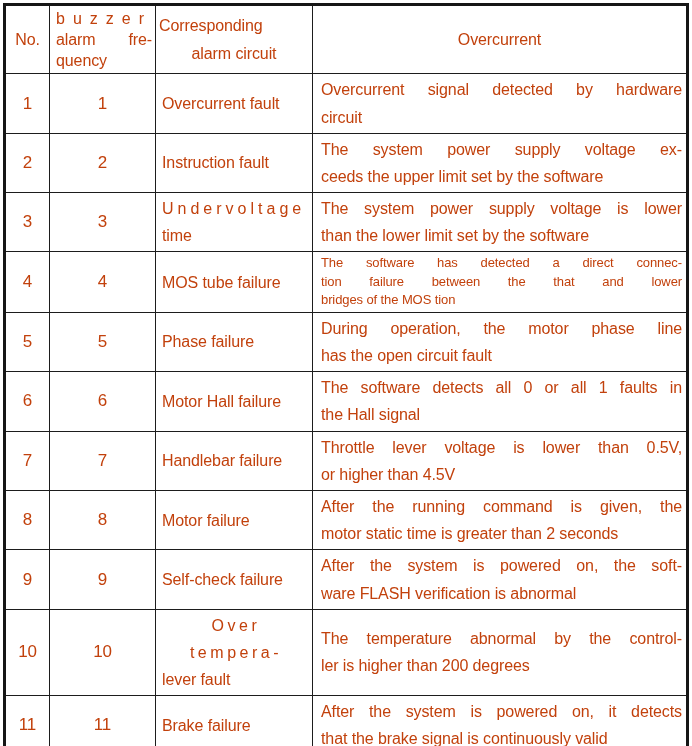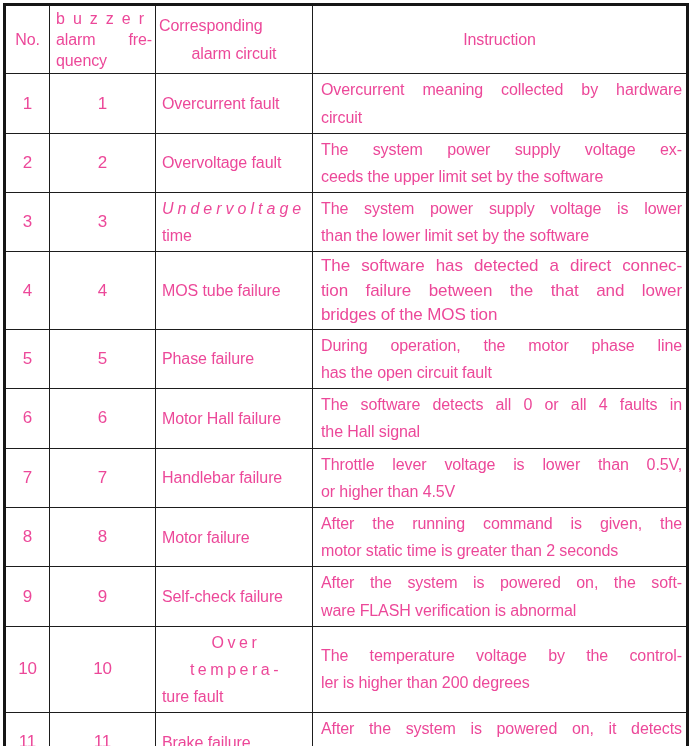--- a/index.html
+++ b/index.html
@@ -18,21 +18,21 @@
     border-collapse: collapse;
     table-layout: fixed;
     width: 686px;
     margin: 3px 0 0 3px;
     border: 3px solid #161616;
   }
   th, td {
     border: 1.6px solid #1d1d1d;
     vertical-align: middle;
     font-weight: normal;
-    color: #ec4899;
+    color: #c2410c;
     font-size: 16px;
     letter-spacing: -0.1px;
     overflow: hidden;
   }
   thead tr { height: 62px; }
   tbody tr { height: 55px; }
   tbody tr:nth-child(1)  { height: 58px; }
   tbody tr:nth-child(12) { height: 62px; }
 
   col.c1 { width: 45px;  }
@@ -42,21 +42,21 @@
   th { text-align: center; padding: 2px 3px; }
   th[data-name="header-frequency"] { text-align: left; padding-left: 6px; }
 
   td.c-num { text-align: center; font-size: 17px; }
   td.c-meaning { text-align: left; padding: 2px 2px 2px 6px; }
   td.c-instr   { text-align: left; padding: 2px 4px 2px 8px; }
 
   .line { line-height: 1.7; }
   .dense .line { line-height: 1.32; }
   .j { text-align: justify; text-align-last: justify; }
-  td.small { font-size: 17px; margin-top: 18px; }
+  td.small { font-size: 13px; margin-top: 18px; }
   td.small .line { line-height: 1.42; }
 </style>
 </head>
 <body data-name="page">
 
 <table class="fault-table" data-name="fault-code-table">
   <colgroup>
     <col class="c1">
       <col class="c2">
       <col class="c3">
@@ -70,52 +70,52 @@
         <th data-name="header-frequency" class="dense">
           <div class="line" data-name="text-line" style="letter-spacing: 0.5em;">buzzer</div>
           <div class="line j" data-name="text-line">alarm fre-</div>
           <div class="line" data-name="text-line">quency</div>
         </th>
         <th data-name="header-meaning">
           <div class="line j" data-name="text-line">Corresponding</div>
           <div class="line" data-name="text-line">alarm circuit</div>
         </th>
         <th data-name="header-instruction">
-          <div class="line" data-name="text-line">Instruction</div>
+          <div class="line" data-name="text-line">Overcurrent</div>
         </th>
       </tr>
   </thead>
   <tbody id="table-body" data-name="table-body">
       <tr data-name="table-row">
         <td class="c-num" data-name="cell-no">1</td>
         <td class="c-num" data-name="cell-frequency">1</td>
         <td class="c-meaning" data-name="cell-meaning">
           <div class="line" data-name="text-line">Overcurrent fault</div>
         </td>
         <td class="c-instr" data-name="cell-instruction">
-          <div class="line j" data-name="text-line">Overcurrent meaning collected by hardware</div>
+          <div class="line j" data-name="text-line">Overcurrent signal detected by hardware</div>
           <div class="line" data-name="text-line">circuit</div>
         </td>
       </tr>
       <tr data-name="table-row">
         <td class="c-num" data-name="cell-no">2</td>
         <td class="c-num" data-name="cell-frequency">2</td>
         <td class="c-meaning" data-name="cell-meaning">
-          <div class="line" data-name="text-line">Overvoltage fault</div>
+          <div class="line" data-name="text-line">Instruction fault</div>
         </td>
         <td class="c-instr" data-name="cell-instruction">
           <div class="line j" data-name="text-line">The system power supply voltage ex-</div>
           <div class="line" data-name="text-line">ceeds the upper limit set by the software</div>
         </td>
       </tr>
       <tr data-name="table-row">
         <td class="c-num" data-name="cell-no">3</td>
         <td class="c-num" data-name="cell-frequency">3</td>
         <td class="c-meaning" data-name="cell-meaning">
-          <div class="line" data-name="text-line" style="letter-spacing: 0.25em; font-style: italic;">Undervoltage</div>
+          <div class="line" data-name="text-line" style="letter-spacing: 0.25em;">Undervoltage</div>
           <div class="line" data-name="text-line">time</div>
         </td>
         <td class="c-instr" data-name="cell-instruction">
           <div class="line j" data-name="text-line">The system power supply voltage is lower</div>
           <div class="line" data-name="text-line">than the lower limit set by the software</div>
         </td>
       </tr>
       <tr data-name="table-row">
         <td class="c-num" data-name="cell-no">4</td>
         <td class="c-num" data-name="cell-frequency">4</td>
@@ -139,21 +139,21 @@
           <div class="line" data-name="text-line">has the open circuit fault</div>
         </td>
       </tr>
       <tr data-name="table-row">
         <td class="c-num" data-name="cell-no">6</td>
         <td class="c-num" data-name="cell-frequency">6</td>
         <td class="c-meaning" data-name="cell-meaning">
           <div class="line" data-name="text-line">Motor Hall failure</div>
         </td>
         <td class="c-instr" data-name="cell-instruction">
-          <div class="line j" data-name="text-line">The software detects all 0 or all 4 faults in</div>
+          <div class="line j" data-name="text-line">The software detects all 0 or all 1 faults in</div>
           <div class="line" data-name="text-line">the Hall signal</div>
         </td>
       </tr>
       <tr data-name="table-row">
         <td class="c-num" data-name="cell-no">7</td>
         <td class="c-num" data-name="cell-frequency">7</td>
         <td class="c-meaning" data-name="cell-meaning">
           <div class="line" data-name="text-line">Handlebar failure</div>
         </td>
         <td class="c-instr" data-name="cell-instruction">
@@ -181,24 +181,24 @@
         <td class="c-instr" data-name="cell-instruction">
           <div class="line j" data-name="text-line">After the system is powered on, the soft-</div>
           <div class="line" data-name="text-line">ware FLASH verification is abnormal</div>
         </td>
       </tr>
       <tr data-name="table-row">
         <td class="c-num" data-name="cell-no">10</td>
         <td class="c-num" data-name="cell-frequency">10</td>
         <td class="c-meaning" data-name="cell-meaning">
           <div class="line" data-name="text-line" style="letter-spacing: 0.22em; text-align: center;">Over tempera-</div>
-          <div class="line" data-name="text-line">ture fault</div>
-        </td>
-        <td class="c-instr" data-name="cell-instruction">
-          <div class="line j" data-name="text-line">The temperature voltage by the control-</div>
+          <div class="line" data-name="text-line">lever fault</div>
+        </td>
+        <td class="c-instr" data-name="cell-instruction">
+          <div class="line j" data-name="text-line">The temperature abnormal by the control-</div>
           <div class="line" data-name="text-line">ler is higher than 200 degrees</div>
         </td>
       </tr>
       <tr data-name="table-row">
         <td class="c-num" data-name="cell-no">11</td>
         <td class="c-num" data-name="cell-frequency">11</td>
         <td class="c-meaning" data-name="cell-meaning">
           <div class="line" data-name="text-line">Brake failure</div>
         </td>
         <td class="c-instr" data-name="cell-instruction">

